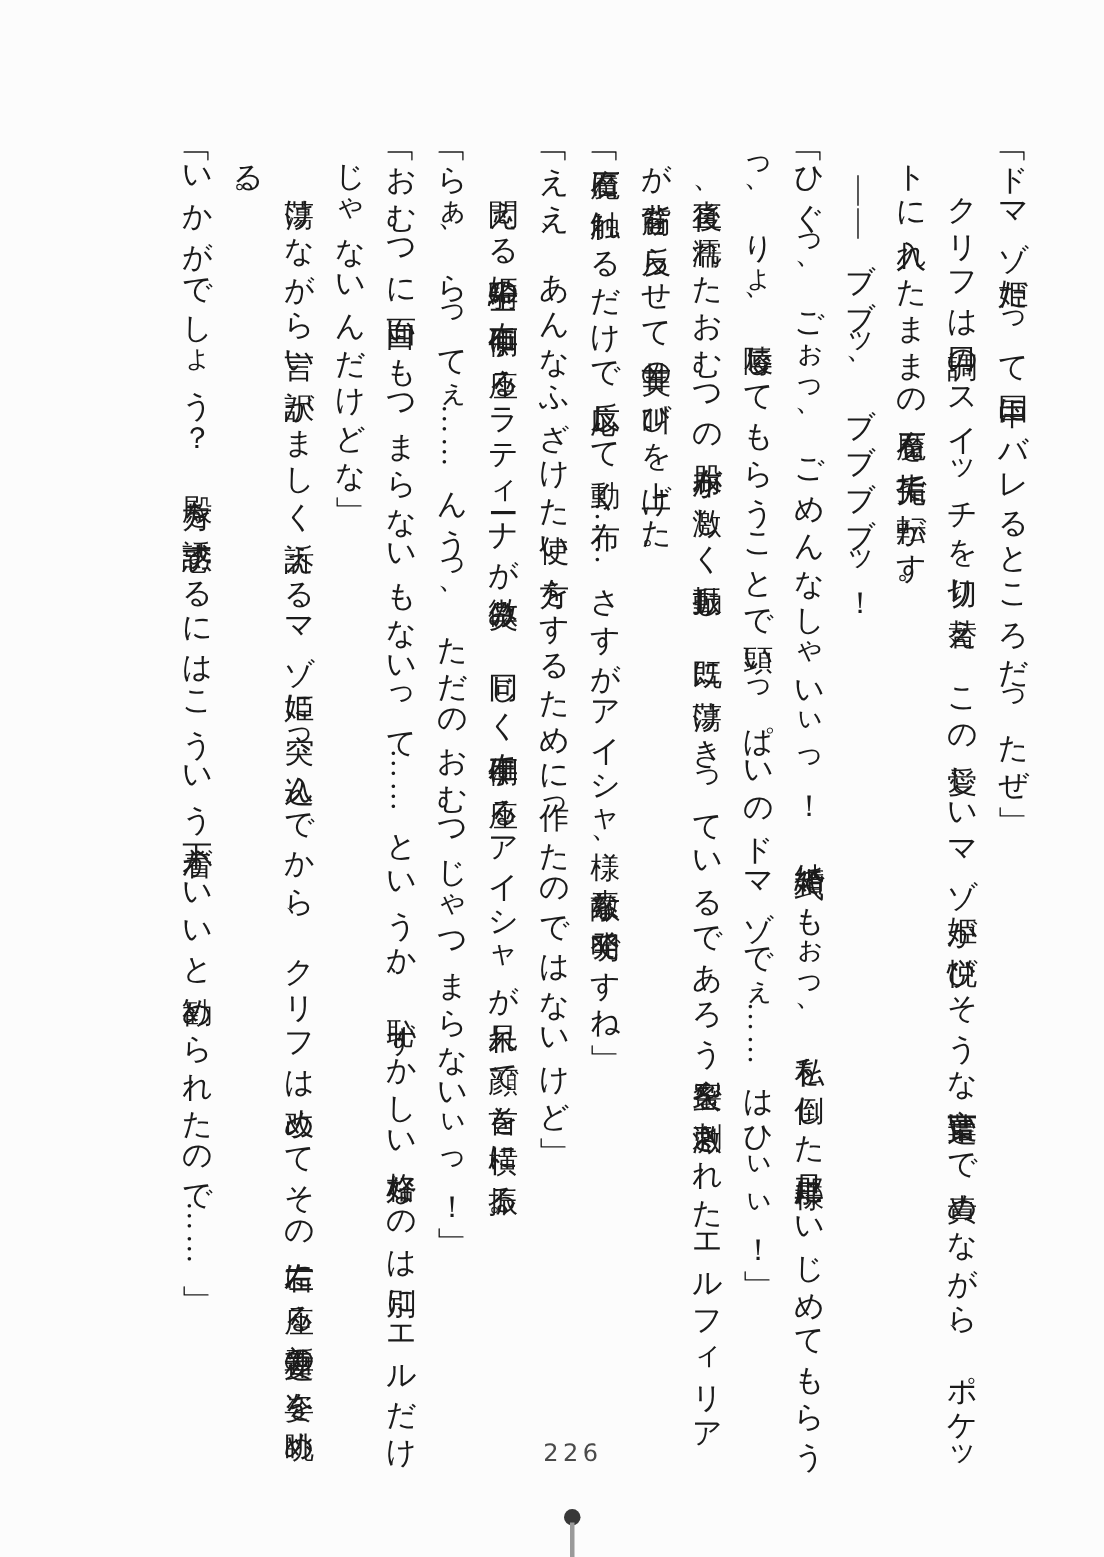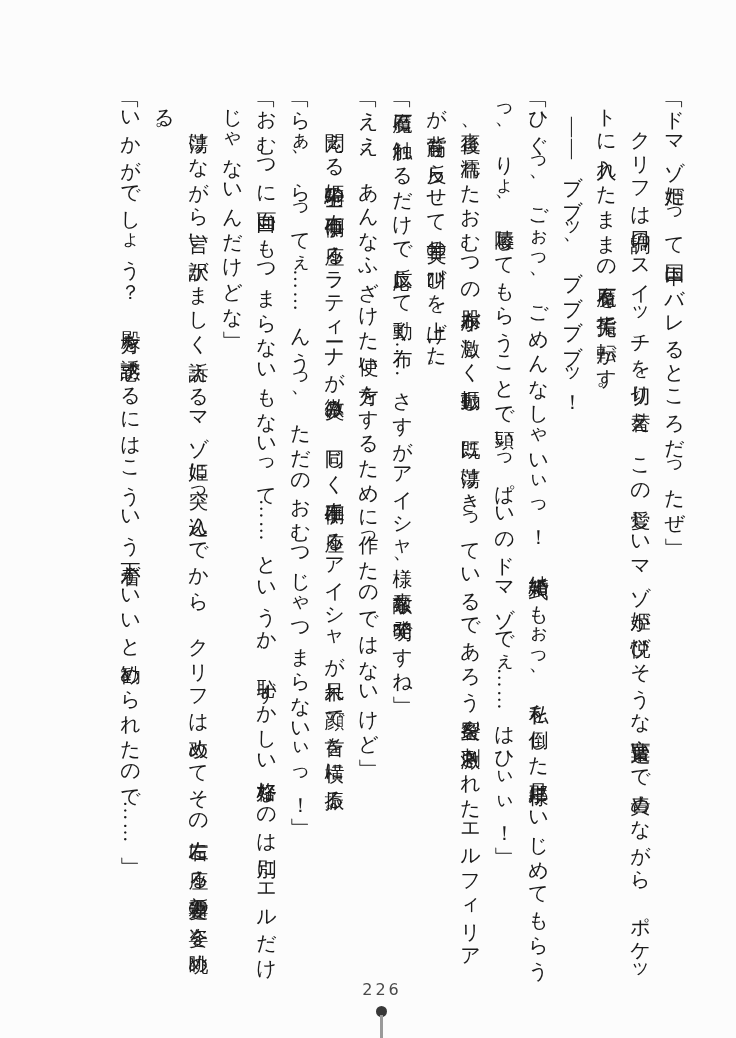--- a/index.html
+++ b/index.html
@@ -33,21 +33,21 @@
     font-size: 20px;
     line-height: 34px;      
     letter-spacing: 2px;    
     text-align: left;
   }
   .para {
     margin: 0;
   }
   .page-number {
     position: absolute;
-    top: 980px;
+    top: 959px;
     left: 352px;
     width: 60px;
     text-align: center;
     font-family: "DejaVu Sans", "Liberation Sans", sans-serif;
     font-size: 16px;
     font-weight: 400;
     letter-spacing: 3px;
     color: var(--pagenum);
   }
   .binding-dot {

